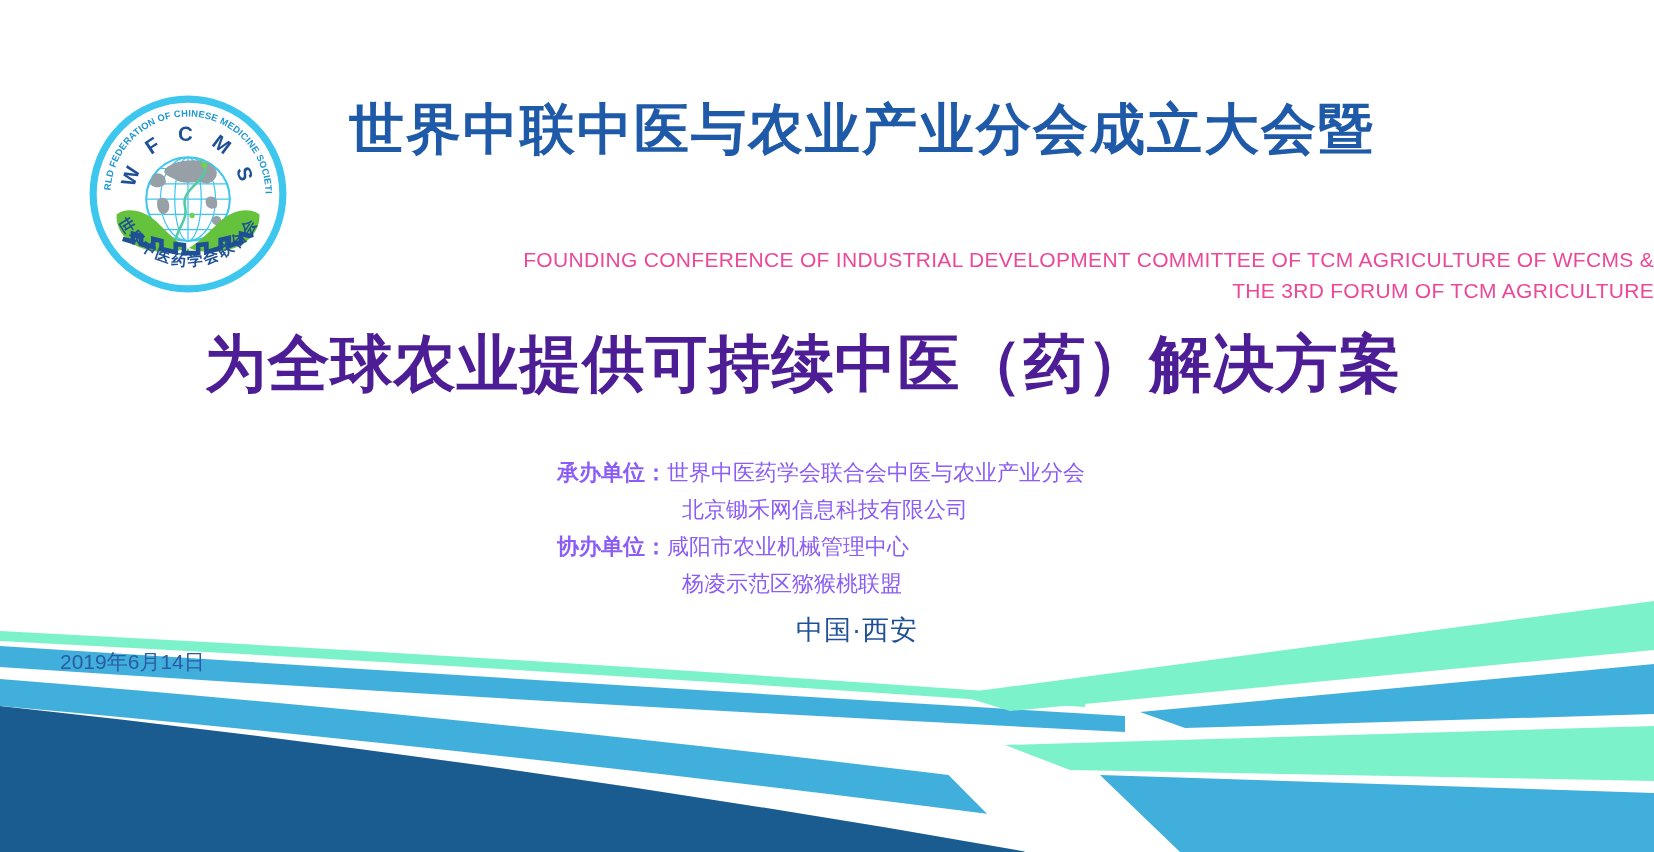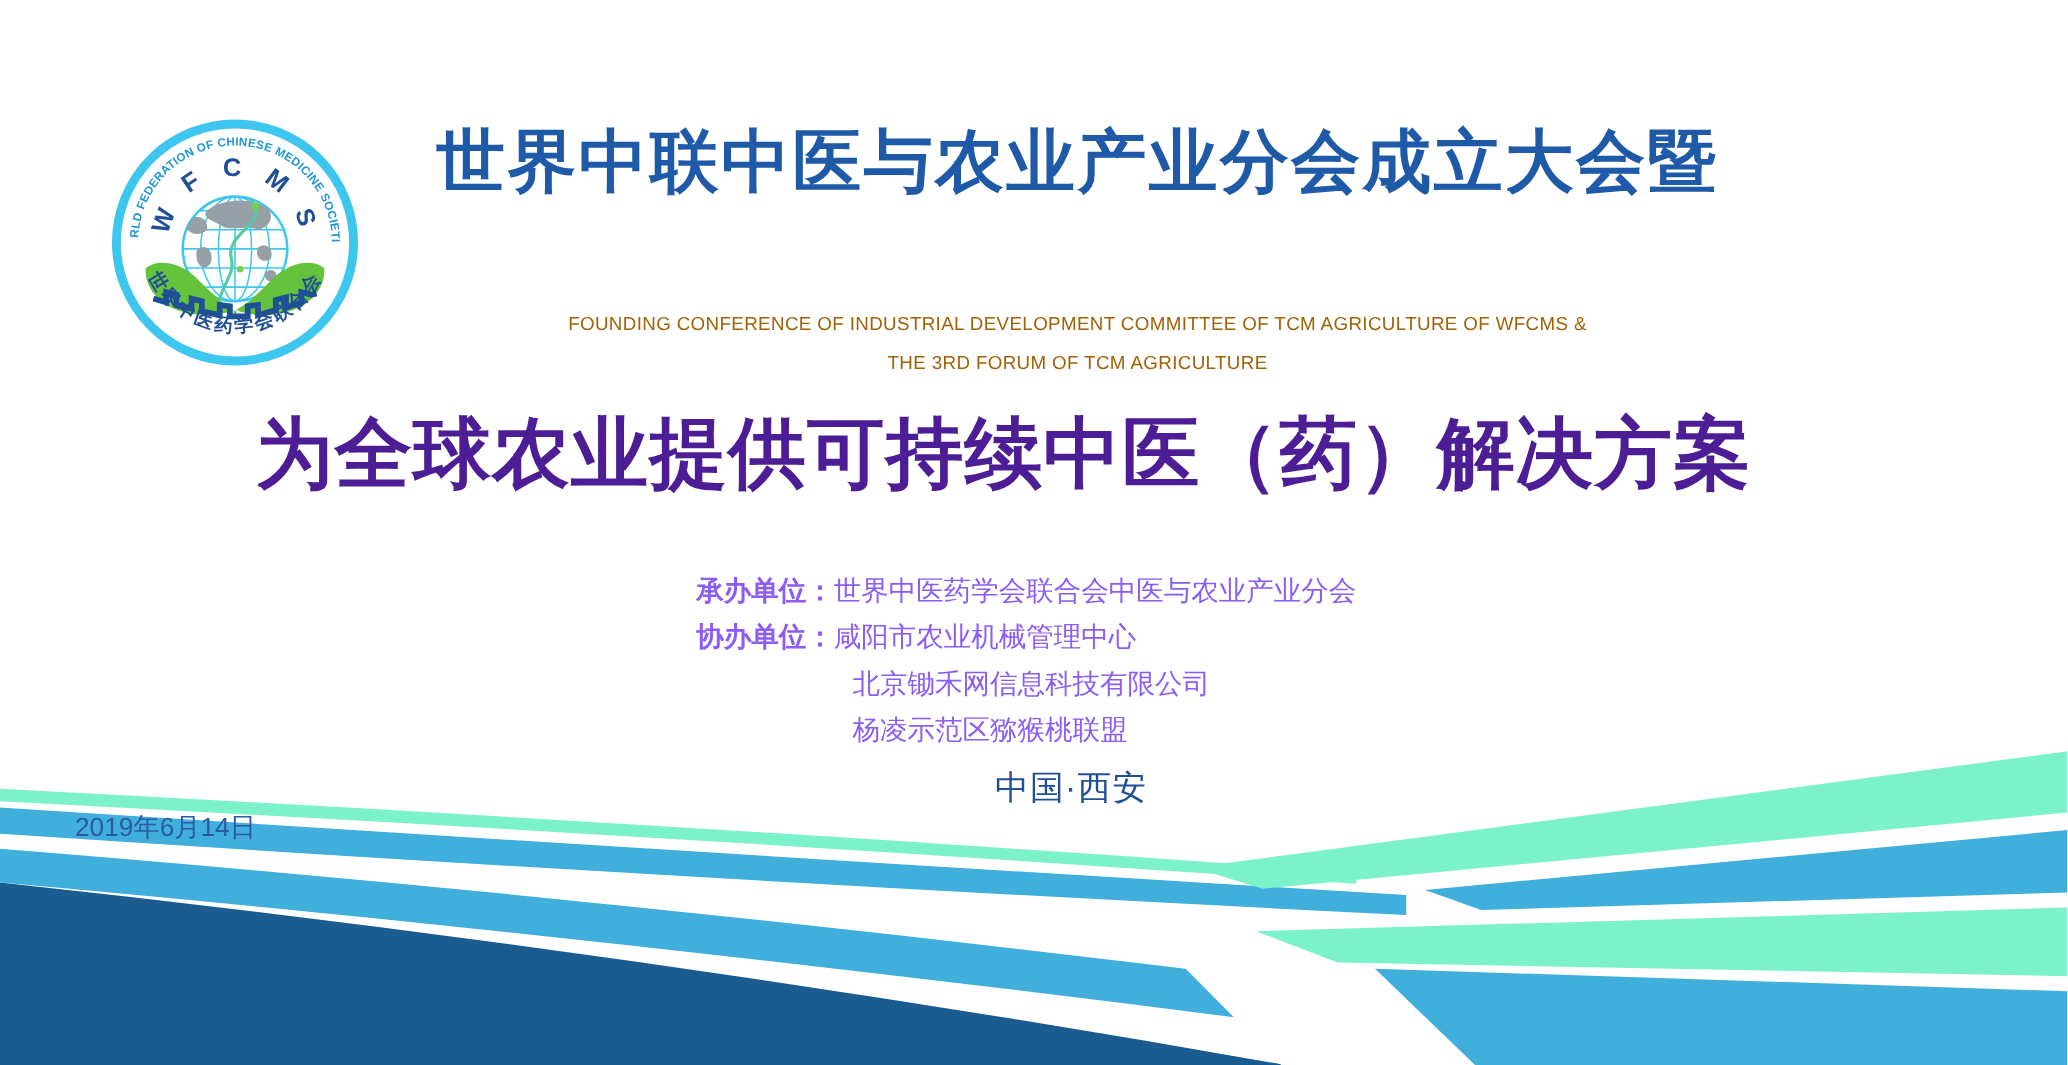--- a/index.html
+++ b/index.html
@@ -11,22 +11,22 @@
   .bg-decor{position:absolute;left:0;top:0;width:1654px;height:852px;z-index:0;}
   .content{position:absolute;left:0;top:0;width:1654px;height:852px;z-index:1;}
 
   .logo-wrap{position:absolute;left:86px;top:92px;width:204px;height:204px;}
 
   .title-block{
     position:absolute;left:70px;right:0;top:94px;text-align:center;
     color:#1E5AA8;font-weight:bold;font-size:55px;line-height:71px;letter-spacing:2px;
   }
   .subtitle-block{
-    position:absolute;left:70px;right:0;top:244px;text-align:center;
-    color:#a16207;font-size:15px;line-height:31px;letter-spacing:0.3px;font-weight:400;
+    position:absolute;left:70px;right:0;top:244px;text-align:right;
+    color:#ec4899;font-size:21px;line-height:31px;letter-spacing:0.3px;font-weight:400;
   }
   .slogan-block{
     position:absolute;left:0;right:48px;top:326px;text-align:center;
     color:#4c1d95;font-weight:bold;font-size:62px;line-height:76px;letter-spacing:1px;
   }
   .organizers{
     position:absolute;left:557px;top:454px;
     color:#8b5cf6;font-size:22px;line-height:37px;
   }
   .organizers .row{white-space:nowrap;}
@@ -121,23 +121,23 @@
     <div>FOUNDING CONFERENCE OF INDUSTRIAL DEVELOPMENT COMMITTEE OF TCM AGRICULTURE OF WFCMS &amp;</div>
     <div>THE 3RD FORUM OF TCM AGRICULTURE</div>
   </div>
 
   <div class="slogan-block">为全球农业提供可持续中医（药）解决方案</div>
 
   <div class="organizers">
     <div class="row">
       <span class="lbl">承办单位：</span><span>世界中医药学会联合会中医与农业产业分会</span>
     </div>
+    <div class="row cont">北京锄禾网信息科技有限公司</div>
     <div class="row">
       <span class="lbl">协办单位：</span><span>咸阳市农业机械管理中心</span>
     </div>
-    <div class="row cont">北京锄禾网信息科技有限公司</div>
     <div class="row cont">杨凌示范区猕猴桃联盟</div>
   </div>
 
   <div class="footer-location">中国·西安</div>
   <div class="footer-date">2019年6月14日</div>
 
 </div>
 
 </body></html>

